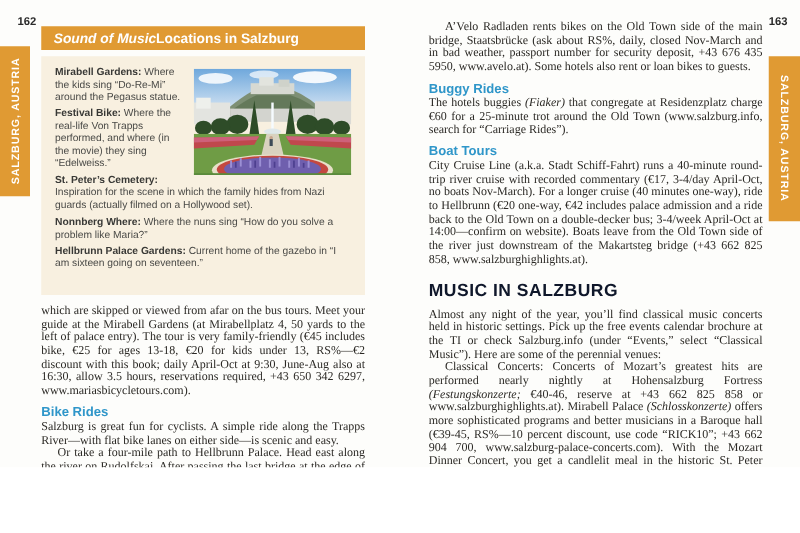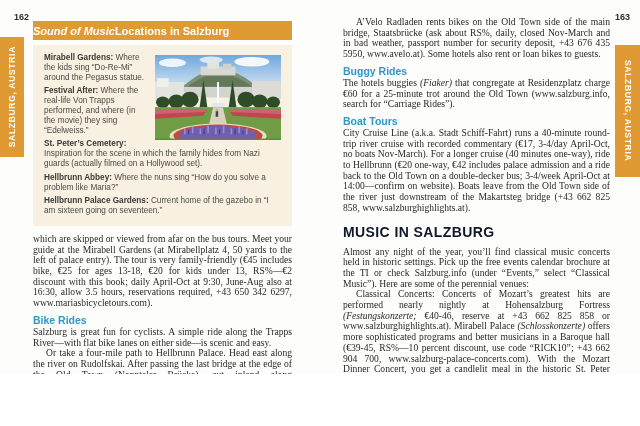--- a/index.html
+++ b/index.html
@@ -21,26 +21,26 @@
     color:#fff; letter-spacing:.7px; white-space:nowrap;
   }
   #tab-left span{transform:rotate(180deg);}
   
   .col{position:absolute;}
   #left-col{left:33px; top:21px; width:259px;}
   #right-col{left:343px; top:17px; width:267px;}
   
   .bar{
     background:#E09A33; height:19px; display:flex; align-items:center;
-    box-sizing:border-box;
+    padding-left:10px; box-sizing:border-box;
     font:bold 11px "Liberation Sans",sans-serif; color:#fff;
   }
   .bar .ital{font-style:italic;}
   .som-box{
-    background:#F8F0E0; margin-top:5px; padding:8px 11px 6px; box-sizing:border-box;
+    background:#F8F0E0; margin-top:5px; padding:8px 11px 16px; box-sizing:border-box;
     font-family:"Liberation Sans",sans-serif; overflow:hidden;
   }
   .photo{float:right; width:126px; height:85px; margin:2px 0 5px 7px; display:block;}
   .entry{
     margin:0 0 4px; font-size:8.2px; line-height:9.8px; color:#4a4a47;
     font-family:"Liberation Sans",sans-serif;
   }
   .entry .lbl{font-weight:bold; color:#39393六6;}
   .entry .lbl{font-weight:bold; color:#393936;}
   
@@ -149,23 +149,23 @@
           <circle cx="28" cy="89" r="1.5"></circle>
             <circle cx="45" cy="91" r="1.5"></circle>
             <circle cx="65" cy="92" r="1.5"></circle>
           <circle cx="85" cy="91" r="1.5"></circle>
             <circle cx="102" cy="89" r="1.5"></circle>
         </g>
         <rect x="0" y="86.5" width="130" height="1.5" fill="#5a8a3c"></rect>
       </svg>
       <div>
           <p class="entry"><span class="lbl">Mirabell Gardens:</span> Where the kids sing “Do-Re-Mi” around the Pegasus statue.</p>
-          <p class="entry"><span class="lbl">Festival After:</span> Where the real-life Von Trapps performed, and where (in the movie) they sing “Edelweiss.”</p>
+          <p class="entry"><span class="lbl">Festival Bike:</span> Where the real-life Von Trapps performed, and where (in the movie) they sing “Edelweiss.”</p>
           <p class="entry"><span class="lbl">St. Peter’s Cemetery:</span> Inspiration for the scene in which the family hides from Nazi guards (actually filmed on a Hollywood set).</p>
-          <p class="entry"><span class="lbl">Hellbrunn Abbey:</span> Where the nuns sing “How do you solve a problem like Maria?”</p>
+          <p class="entry"><span class="lbl">Nonnberg Where:</span> Where the nuns sing “How do you solve a problem like Maria?”</p>
           <p class="entry"><span class="lbl">Hellbrunn Palace Gardens:</span> Current home of the gazebo in “I am sixteen going on seventeen.”</p>
         </div>
     </div>
 
     <div class="body-text">
         <p class="body-p"><span>which are skipped or viewed from afar on the bus tours. Meet your guide at the Mirabell Gardens (at Mirabellplatz 4, 50 yards to the left of palace entry). The tour is very family-friendly (€45 includes bike, €25 for ages 13-18, €20 for kids under 13, RS%—€2 discount with this book; daily April-Oct at 9:30, June-Aug also at 16:30, allow 3.5 hours, reservations required, +43 650 342 6297, www.mariasbicycletours.com).</span></p>
         <div class="sub-heading">Bike Rides</div>
         <p class="body-p"><span>Salzburg is great fun for cyclists. A simple ride along the Trapps River—with flat bike lanes on either side—is scenic and easy.</span></p>
         <p class="body-p indent"><span>Or take a four-mile path to Hellbrunn Palace. Head east along the river on Rudolfskai. After passing the last bridge at the edge of the Old Town (Nonntaler Brücke), cut inland along Petersbrunnstrasse, until you reach the university and Akademiestrasse. Beyond it find the start</span></p>
       </div>

